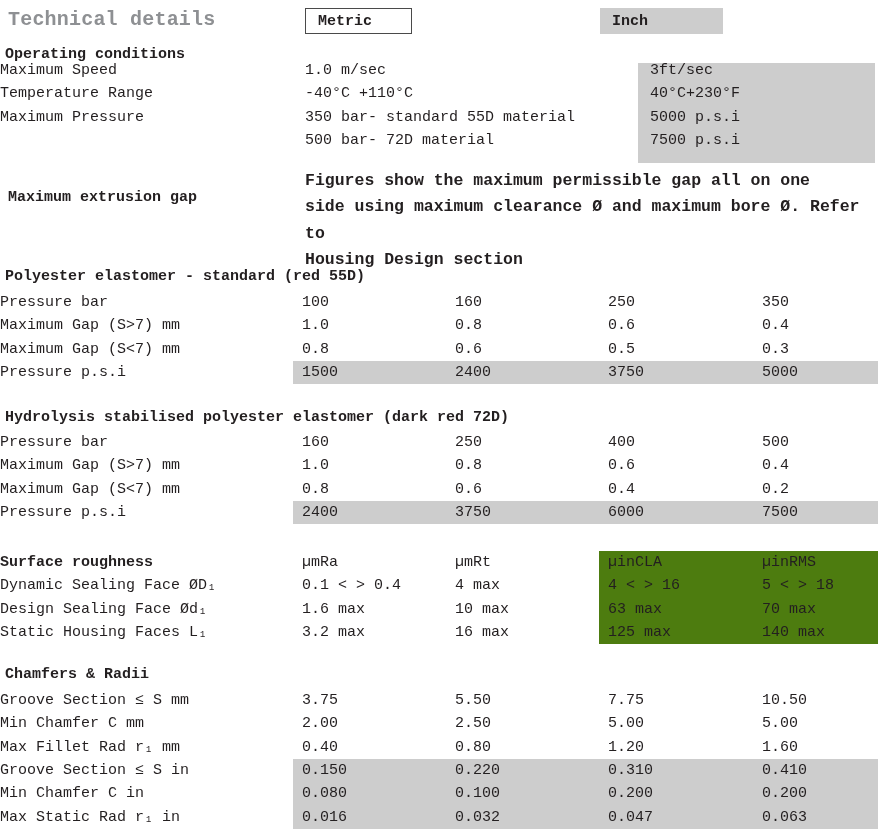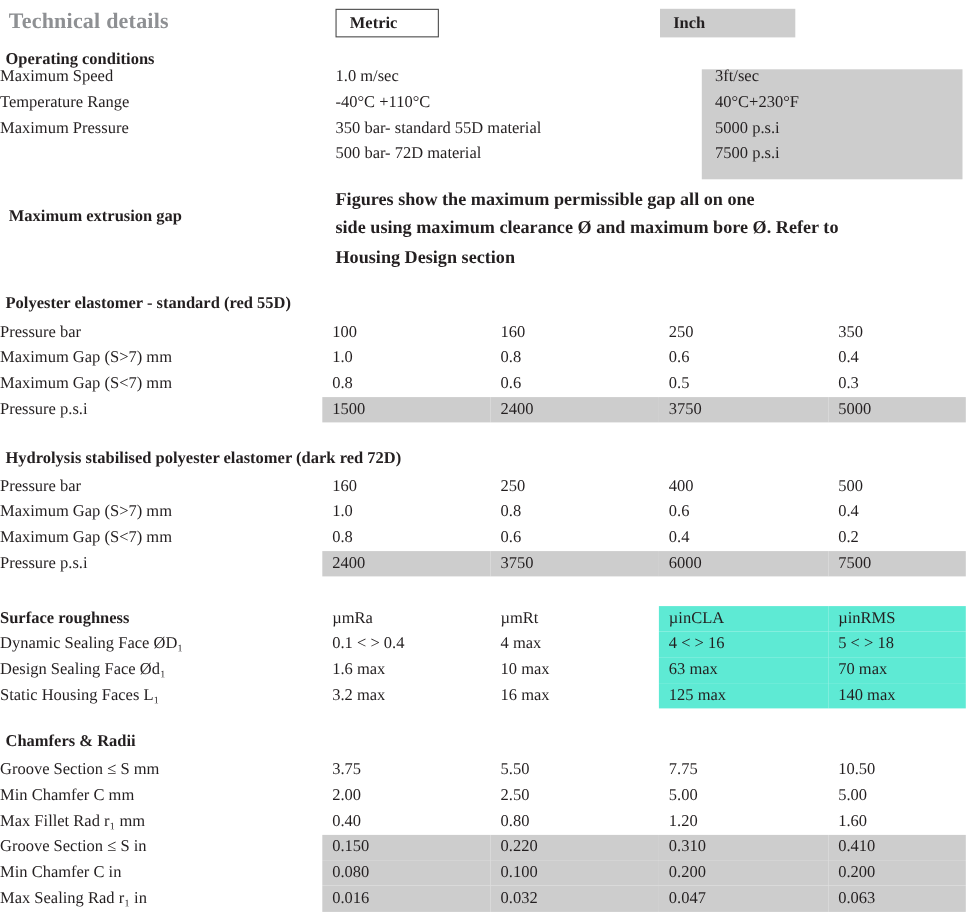--- a/index.html
+++ b/index.html
@@ -1,43 +1,43 @@
 <!DOCTYPE html>
 <html><head>
 <meta charset="utf-8">
 <style>
   * { margin:0; padding:0; box-sizing:border-box; }
   html,body { background:#ffffff; }
   .page {
     position:relative; width:886px; height:837px; background:#ffffff;
-    font-family:Liberation Serif, serif;
+    font-family:Liberation Mono, monospace;
     font-size:15px; color:#231f20; overflow:hidden;
   }
   .title {
     position:absolute; left:8px; top:8px;
     font-size:20px; font-weight:700; color:#8e9093; letter-spacing:0.2px;
   }
   .unit-btn {
     position:absolute; top:8px; height:26px; display:flex; align-items:center;
     padding-left:12px; font-weight:700; font-size:15px;
   }
-  .btn-metric { left:305px; width:94px; background:#ffffff; border:1px solid #4a4a4a; }
+  .btn-metric { left:305px; width:107px; background:#ffffff; border:1px solid #4a4a4a; }
   .btn-inch   { left:600px; width:123px; background:#cdcdcd; }
   .h-bold { position:absolute; left:5px; height:23px; display:flex; align-items:center; font-weight:700; }
   .sect { position:absolute; left:0; width:878px; z-index:1; }
   .row { display:grid; height:23.3px; }
   .row-5 { grid-template-columns:293px 153px 153px 154px 125px; }
   .row-3 { grid-template-columns:293px 345px 240px; }
   .cell { display:flex; align-items:center; overflow:hidden; white-space:nowrap; }
   .cell.label { padding-left:0; }
   .cell.v { padding-left:9px; }
   .cell.m, .cell.in { padding-left:12px; }
   .cell.bold { font-weight:700; }
   .gray-band .cell.v { background:#cdcdcd; }
-  .surface-gray { background:#5eead4; }
+  .surface-gray { background:#4d7c0f; }
   .op-gray { position:absolute; left:638px; top:63px; width:237px; height:100px; background:#cdcdcd; z-index:0; }
   .extr-label { position:absolute; left:8px; top:186px; height:23px; display:flex; align-items:center; font-weight:700; }
   .extr-text {
     position:absolute; left:305px; top:168px; width:573px;
     font-weight:700; font-size:16.5px; line-height:26.3px;
   }
 </style>
 </head>
 <body>
 
@@ -205,21 +205,21 @@
       <div class="cell v">0.410</div>
     </div>
     <div class="row row-5 gray-band">
       <div class="cell label">Min Chamfer C in</div>
       <div class="cell v">0.080</div>
       <div class="cell v">0.100</div>
       <div class="cell v">0.200</div>
       <div class="cell v">0.200</div>
     </div>
     <div class="row row-5 gray-band">
-      <div class="cell label">Max Sealing Rad r₁ in</div>
+      <div class="cell label">Max Static Rad r₁ in</div>
       <div class="cell v">0.016</div>
       <div class="cell v">0.032</div>
       <div class="cell v">0.047</div>
       <div class="cell v">0.063</div>
     </div>
   </div>
 
 </div>
 
 </body></html>

